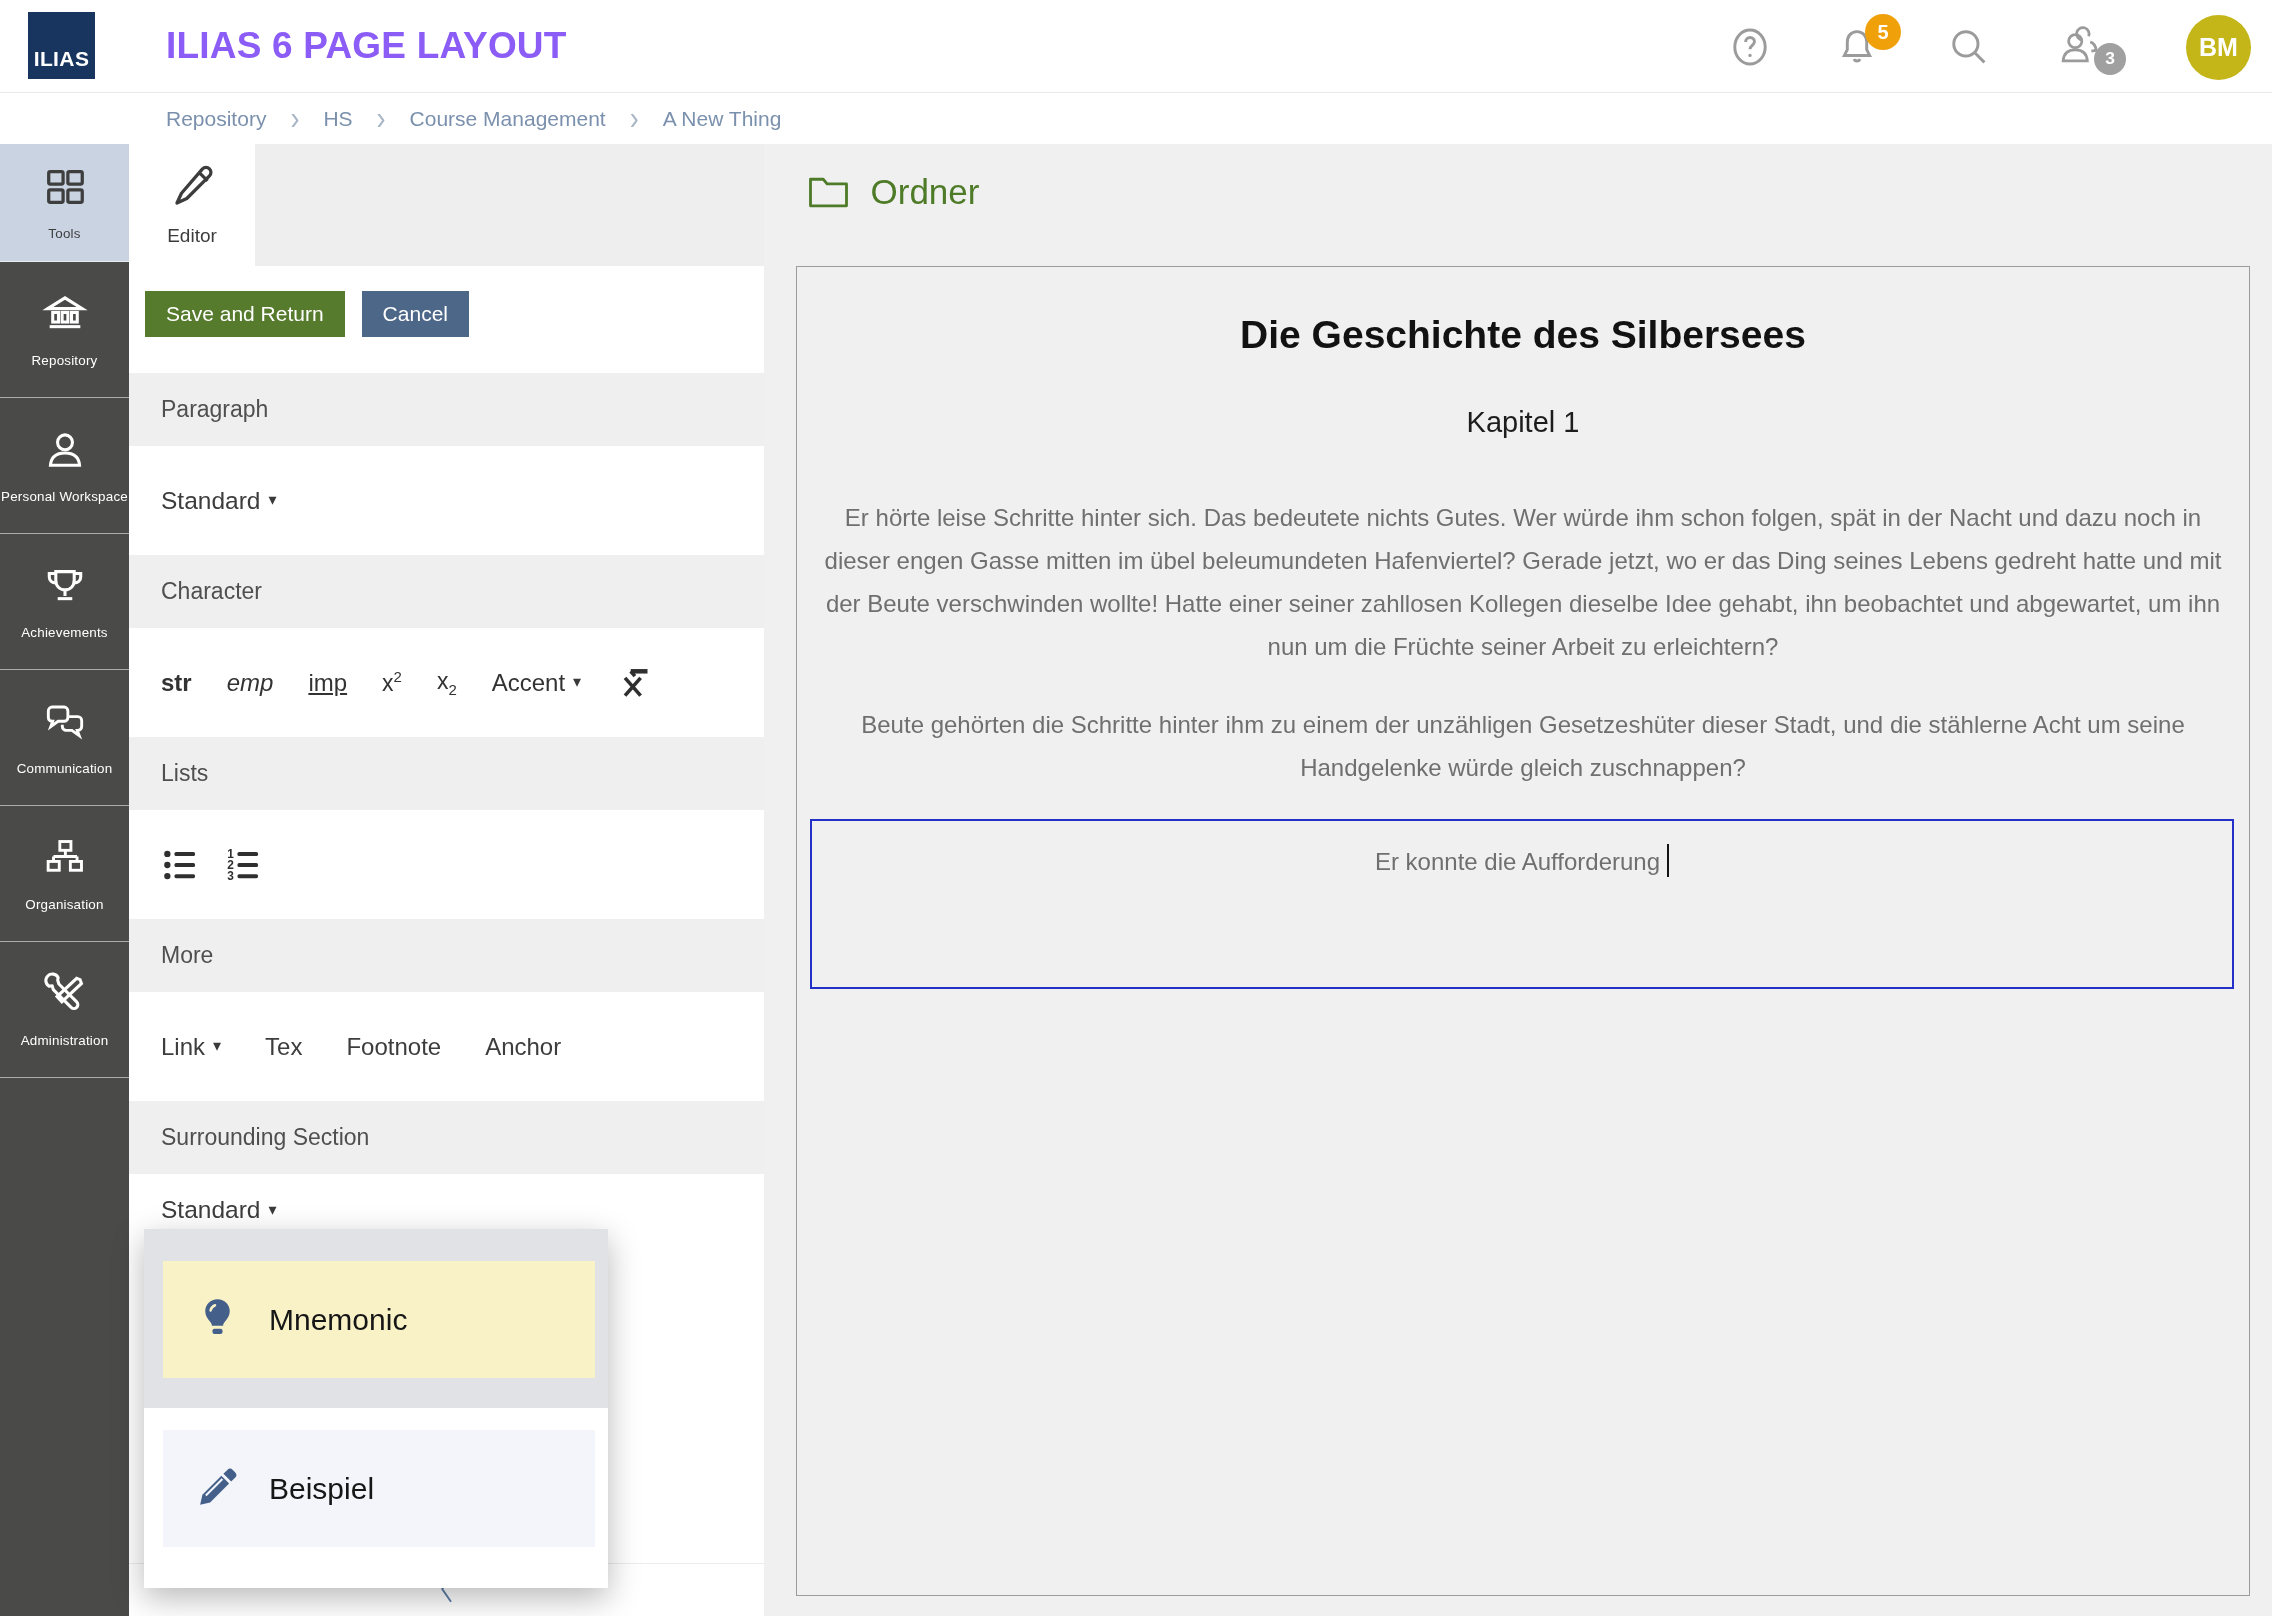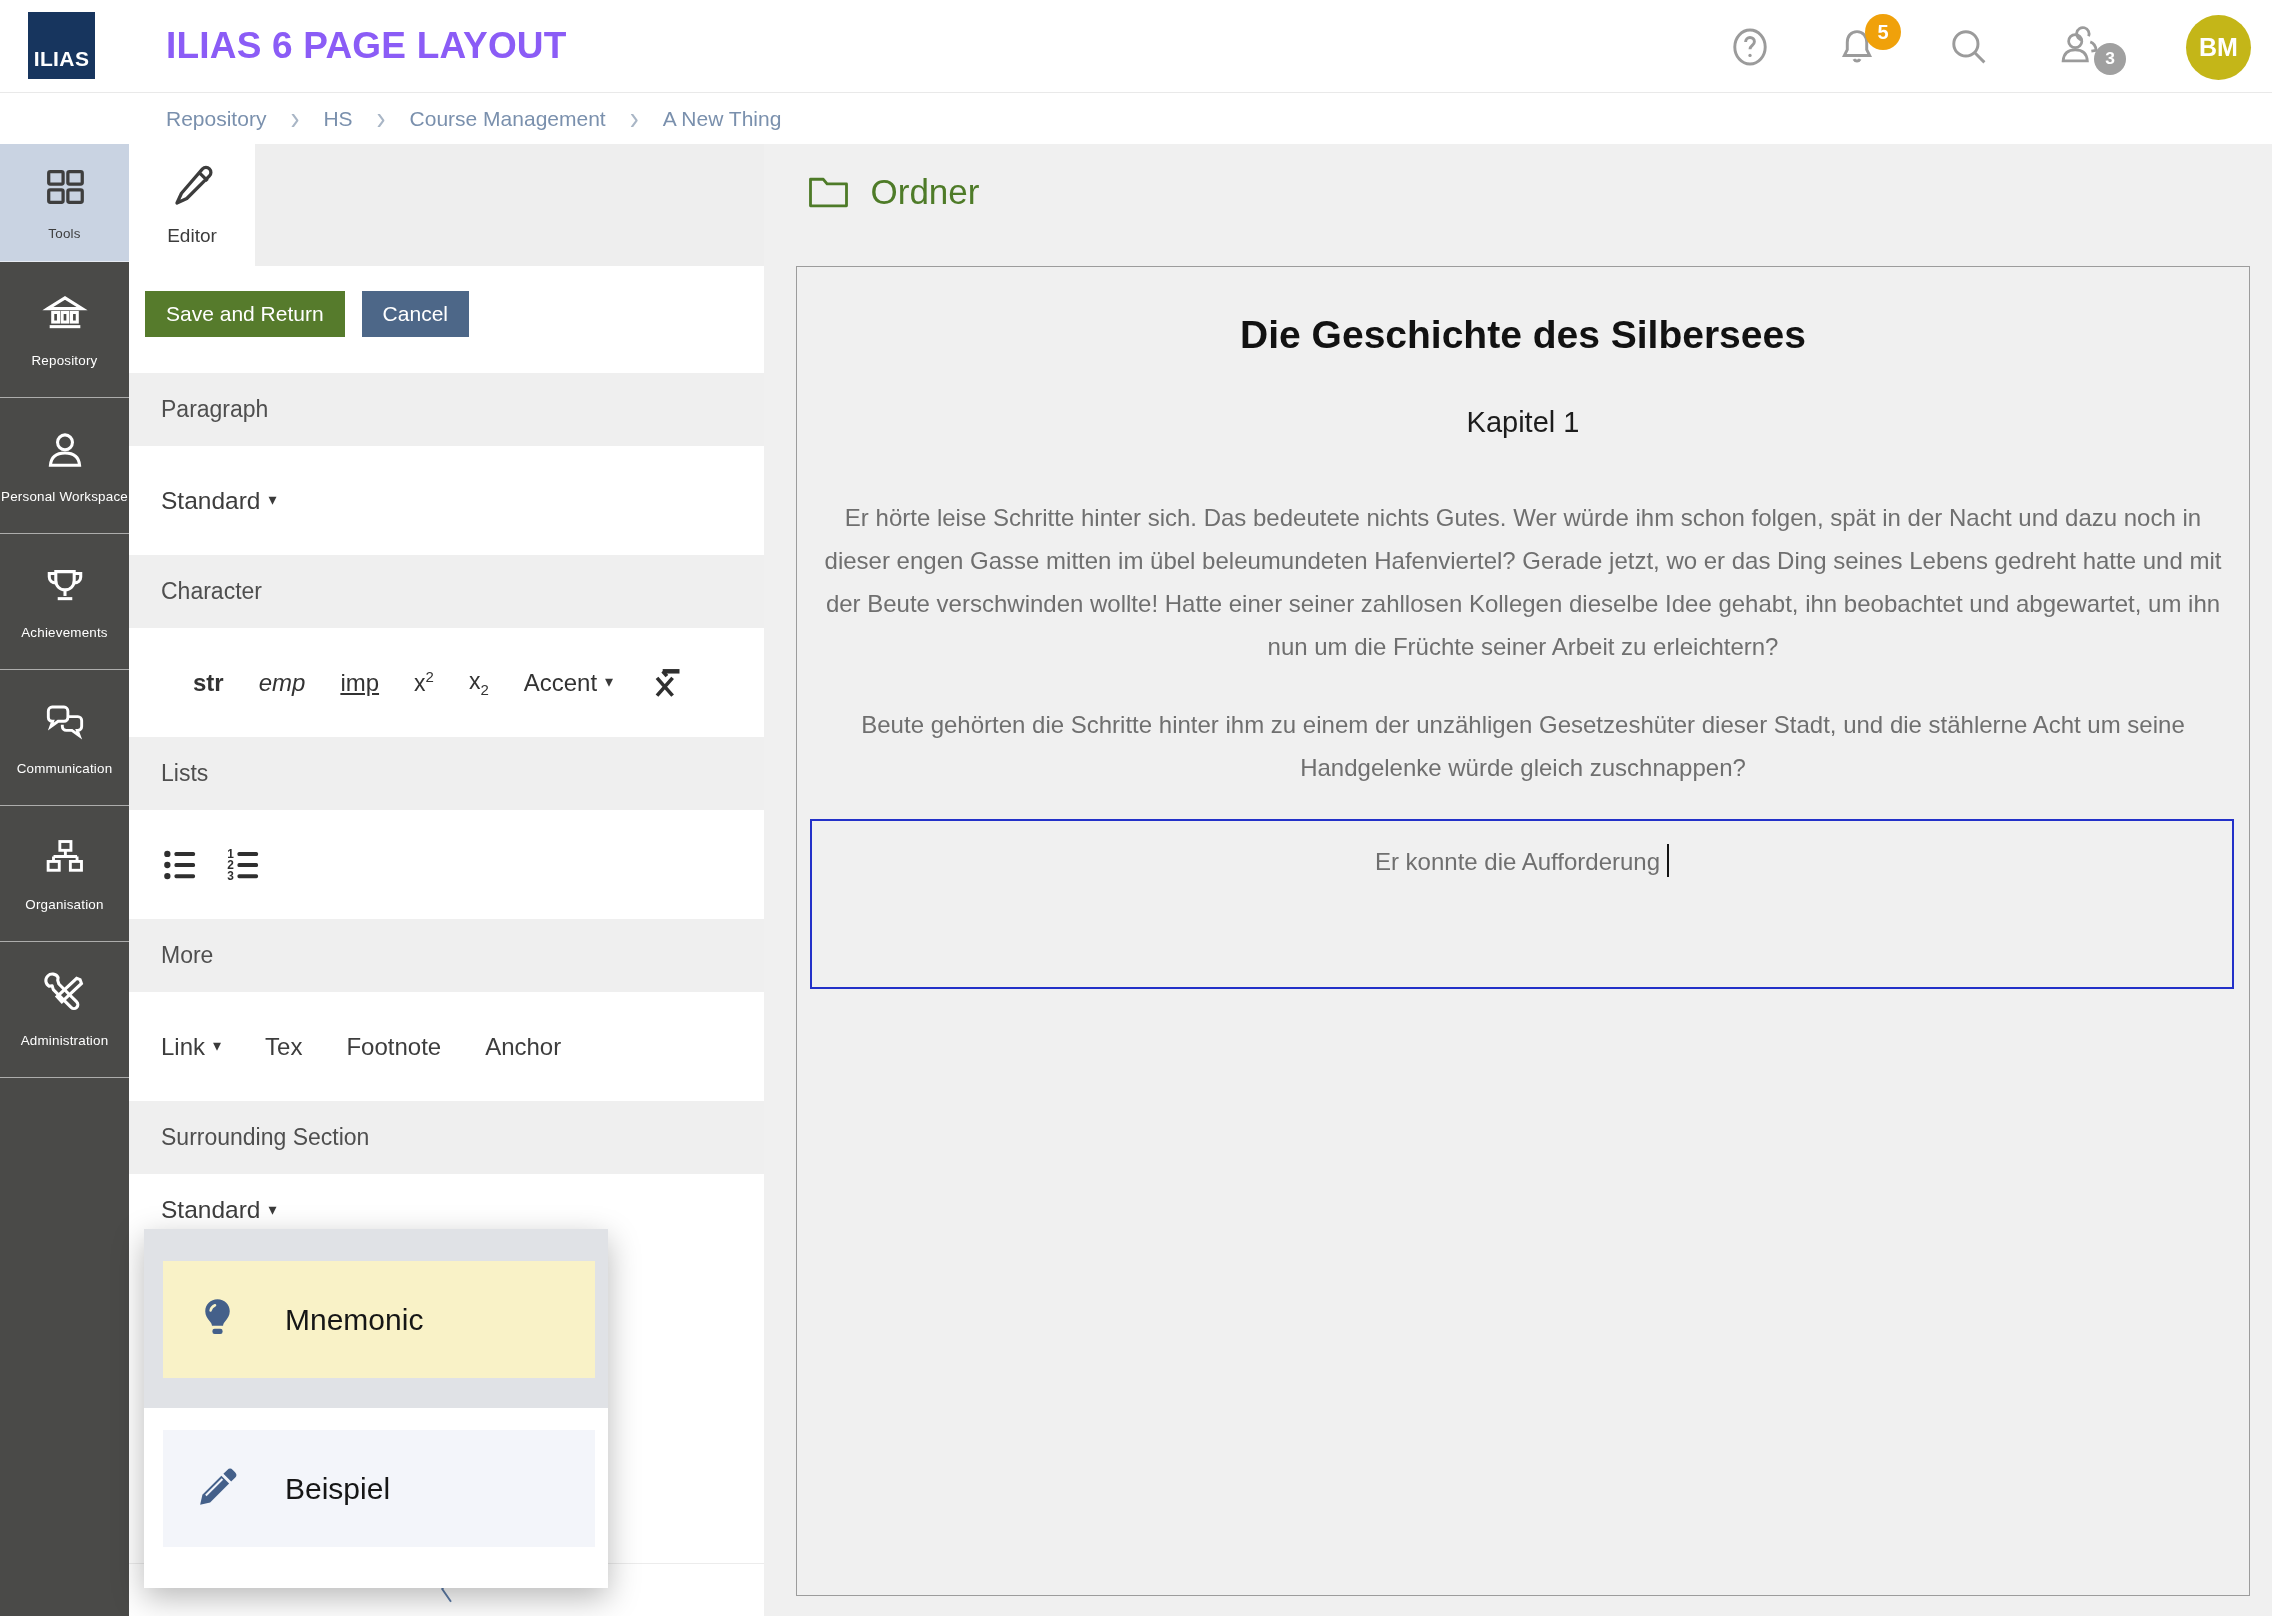--- a/index.html
+++ b/index.html
@@ -39,37 +39,37 @@
   .btnrow { height:107px; padding:24.5px 0 0 16px; display:flex; gap:17px; }
   .btn { height:46px; padding:0 21px; font-size:21px; color:#fff; display:flex; align-items:center; cursor:pointer; }
   .btn.green { background:var(--accent-green); }
   .btn.blue { background:var(--accent-blue); }
   .band { height:73px; background:#efefef; display:flex; align-items:center; padding-left:32px; font-size:23px; color:#4f4f4f; }
   .wrow { height:109px; display:flex; align-items:center; padding-left:32px; background:#fff; }
   .stylesel { font-size:24.5px; color:#3d3d3d; cursor:pointer; }
   .caret { font-size:16px; color:#3a3a3a; margin-left:8px; vertical-align:3.2px; }
   .charrow { gap:35px; font-size:24px; color:#333; }
   .charrow .cbtn { cursor:pointer; }
-  .cb-str { font-weight:700;margin-left:32px; }
+  .cb-str { font-weight:700; }
   .cb-emp { font-style:italic; }
   .cb-imp { text-decoration:underline; }
   .supsub { font-size:23px; }
   .supsub sup, .supsub sub { font-size:15px; }
   .clear-ic svg { width:36px; height:36px; display:block; }
   .listrow { gap:25px; }
   .listrow .cbtn svg { width:38px; height:38px; display:block; }
   .morerow { gap:44px; font-size:24px; color:#3d3d3d; }
   .surr-row { flex:1; align-items:flex-start; padding-top:22px; }
   .collapse-bar { height:53px; border-top:1.6px solid #ececec; display:flex; align-items:center; justify-content:center; background:#fff; }
   .collapse-bar svg { width:24px; height:32px; cursor:pointer; }
 
   
   .dropdown { position:absolute; left:144px; top:1229px; width:464px; background:#ffffff; box-shadow:0 9.5px 30px rgba(0,0,0,.28); z-index:60; padding-bottom:41px; }
   .dd-hover { background:#e0e2e6; padding:32px 13.4px 30px 19px; }
-  .dd-item { height:117px; display:flex; align-items:center; padding-left:30px; gap:43px; cursor:pointer; }
+  .dd-item { height:117px; display:flex; align-items:center; padding-left:30px; gap:27px; cursor:pointer; }
   .dd-item .dlabel { font-size:30px; color:#161616; }
   .dd-item svg { width:49px; height:49px; }
   .dd-item.mnemonic { background:var(--mnemonic-yellow); }
   .dd-item.beispiel { background:var(--beispiel-bg); margin:22px 13.4px 0 19px; }
 
   
   .main { position:absolute; left:764px; top:144px; right:0; bottom:0; background:#f0f0f0; }
   .objtitle { position:absolute; left:43px; top:28px; display:flex; align-items:center; gap:20.5px; color:var(--ordner-green); }
   .objtitle svg { width:43px; height:36px; }
   .objtitle .otext { font-size:35px; }

